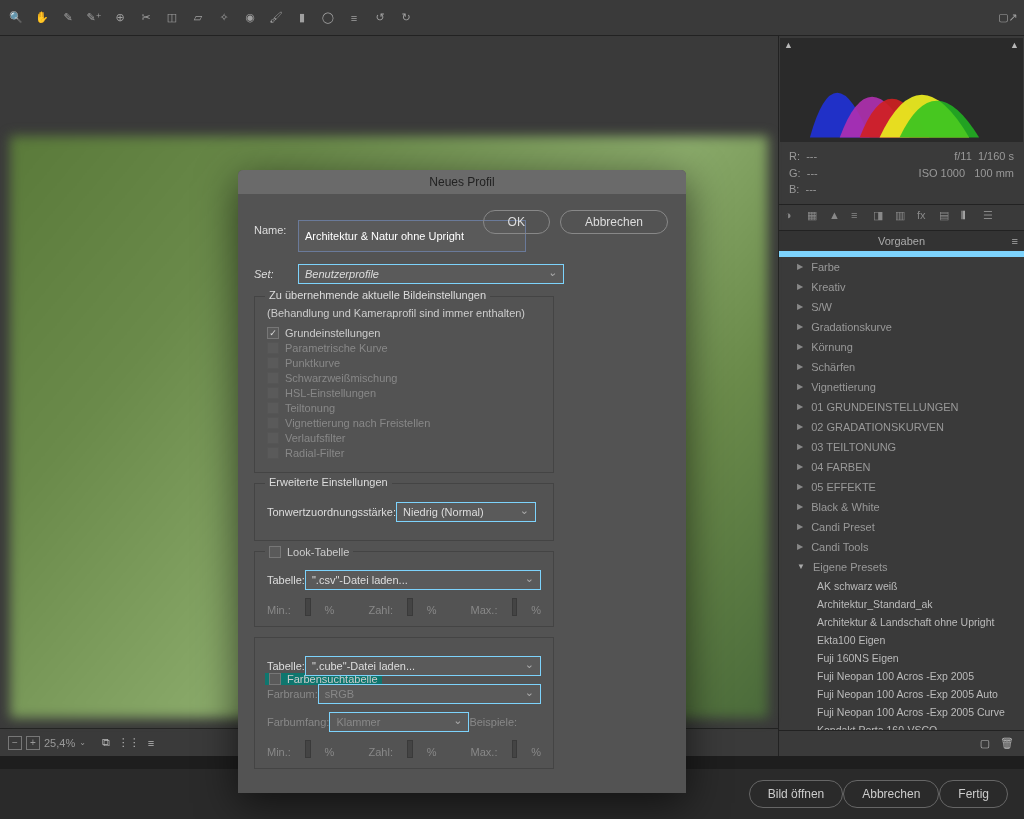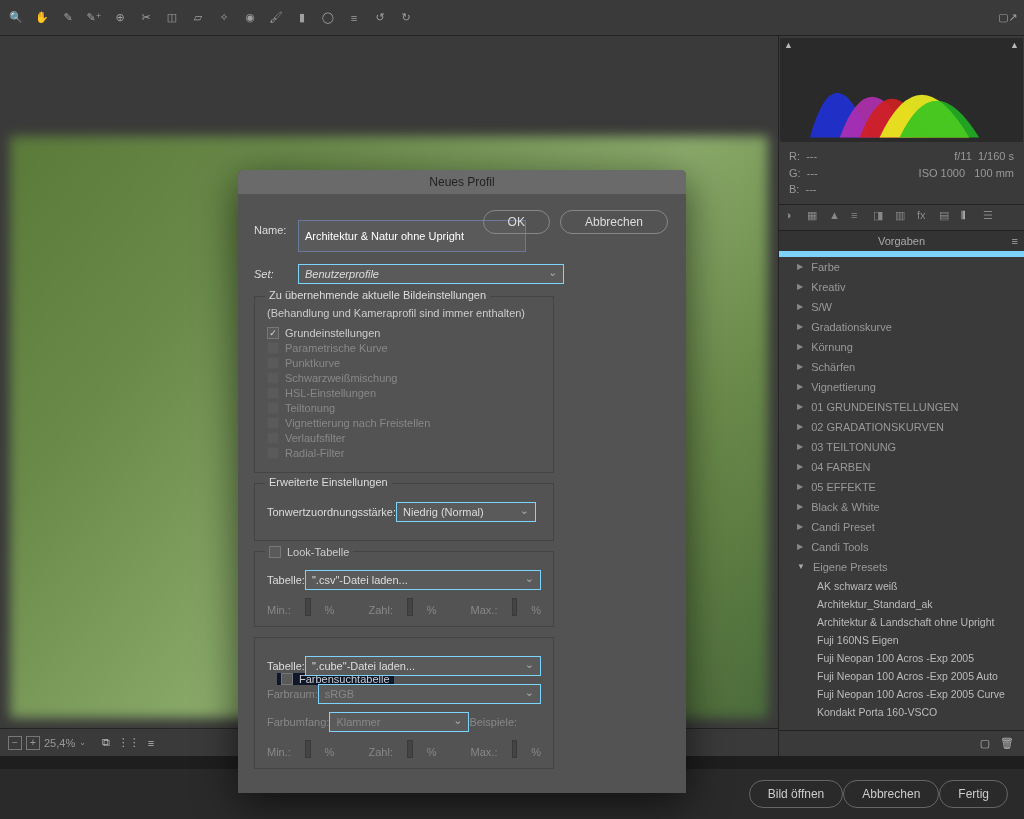--- a/index.html
+++ b/index.html
@@ -159,20 +159,21 @@
           <div class="preset-item"><span class="tri">▶</span>Candi Tools</div>
         </div>
       <div class="preset-item open">
           <span class="tri">▼</span>
           <span>Eigene Presets</span>
         </div>
       <div id="ps">
           <div class="preset-sub">AK schwarz weiß</div>
           <div class="preset-sub">Architektur_Standard_ak</div>
           <div class="preset-sub">Architektur &amp; Landschaft ohne Upright</div>
+          <div class="preset-sub">Ekta100 Eigen</div>
           <div class="preset-sub">Fuji 160NS Eigen</div>
           <div class="preset-sub">Fuji Neopan 100 Acros -Exp 2005</div>
           <div class="preset-sub">Fuji Neopan 100 Acros -Exp 2005 Auto</div>
           <div class="preset-sub">Fuji Neopan 100 Acros -Exp 2005 Curve</div>
           <div class="preset-sub">Kondakt Porta 160-VSCO</div>
         </div>
     </div>
     <div class="side-footer">
       <span>▢</span>
       <span>🗑</span>
@@ -264,21 +265,21 @@
         <div class="dlg-sel" style="flex:1;"><span>".csv"-Datei laden...</span></div>
       </div>
       <div class="num-row">
         <span class="lab">Min.:</span><span class="ni"></span><span class="lab">%</span>
         &nbsp;&nbsp;<span class="lab">Zahl:</span><span class="ni"></span><span class="lab">%</span>
         &nbsp;&nbsp;<span class="lab">Max.:</span><span class="ni"></span><span class="lab">%</span>
       </div>
     </div>
 
     <div class="group" style="width:300px;">
-      <div class="chk" style="position:absolute;top:-9px;left:22px;background:#0f172a;padding:0 4px;margin-top:44px;">
+      <div class="chk" style="position:absolute;top:-9px;left:10px;background:#0f766e;padding:0 4px;margin-top:44px;">
           <span class="box"></span>
           <span>Farbensuchtabelle</span>
         </div>
       <div class="small-row" style="margin-top:8px;">
         <span class="lbl">Tabelle:</span>
         <div class="dlg-sel" style="flex:1;"><span>".cube"-Datei laden...</span></div>
       </div>
       <div class="small-row">
         <span class="lbl" style="color:#888;">Farbraum:</span>
         <div class="dlg-sel" style="flex:1;color:#888;"><span>sRGB</span></div>

